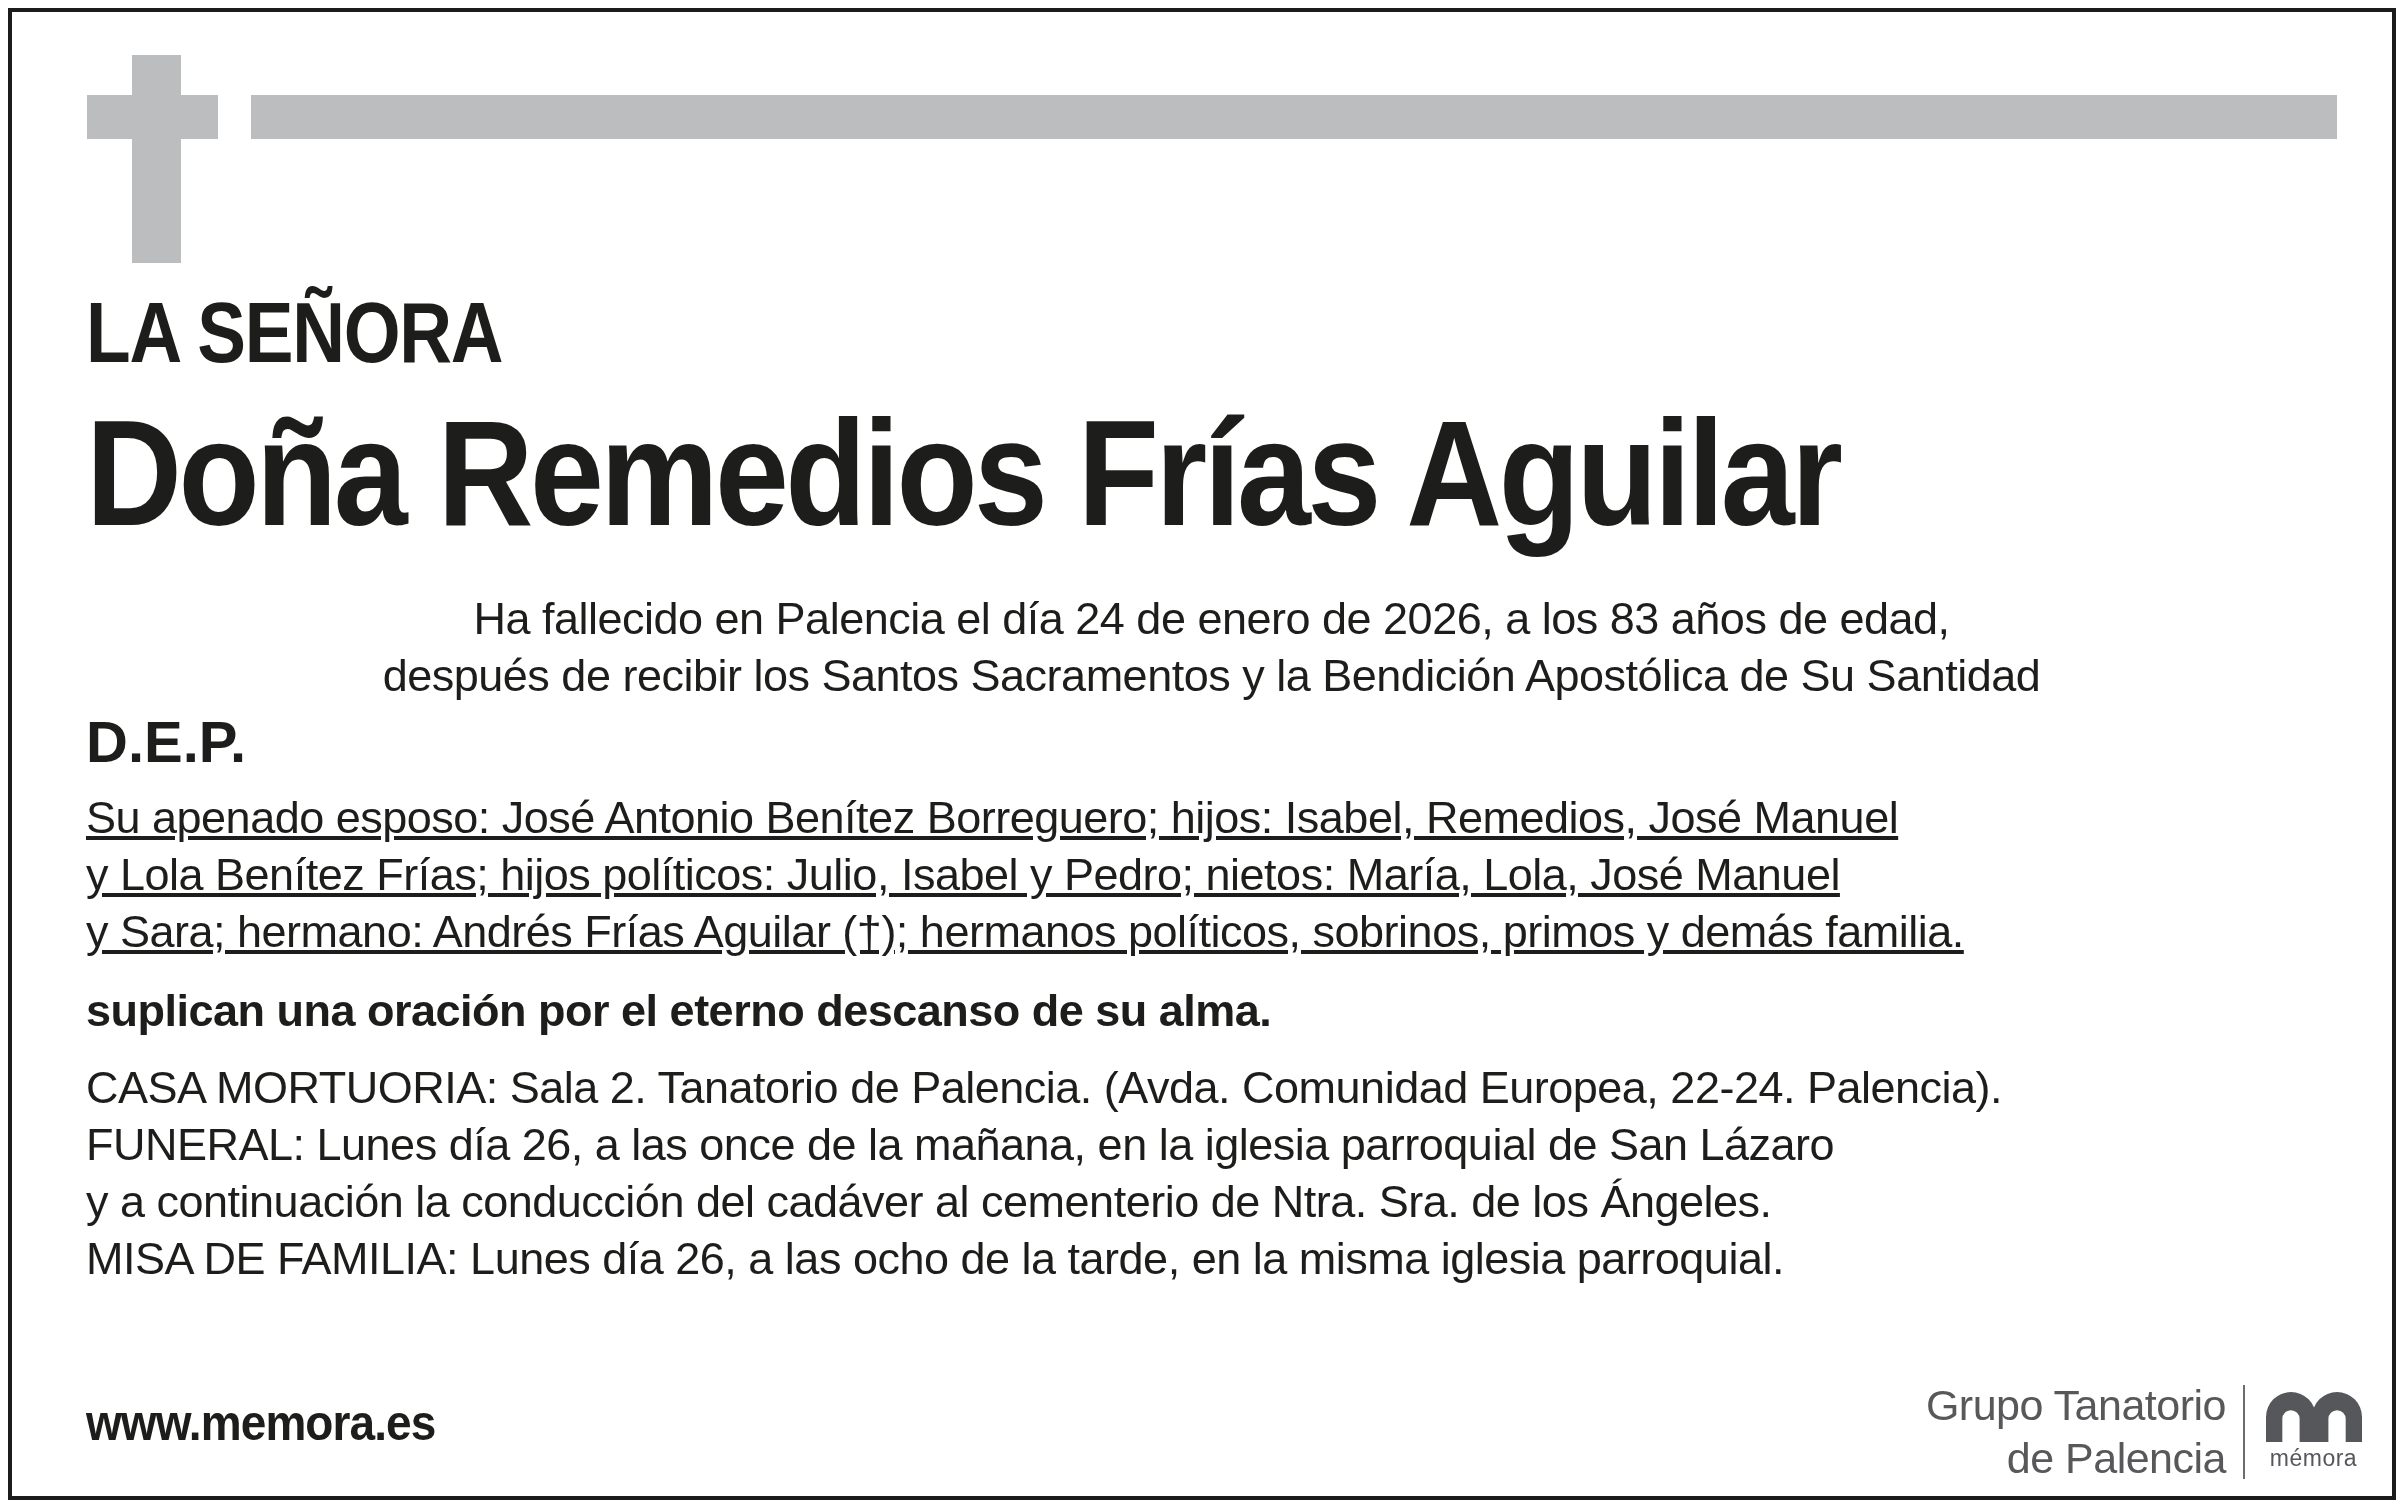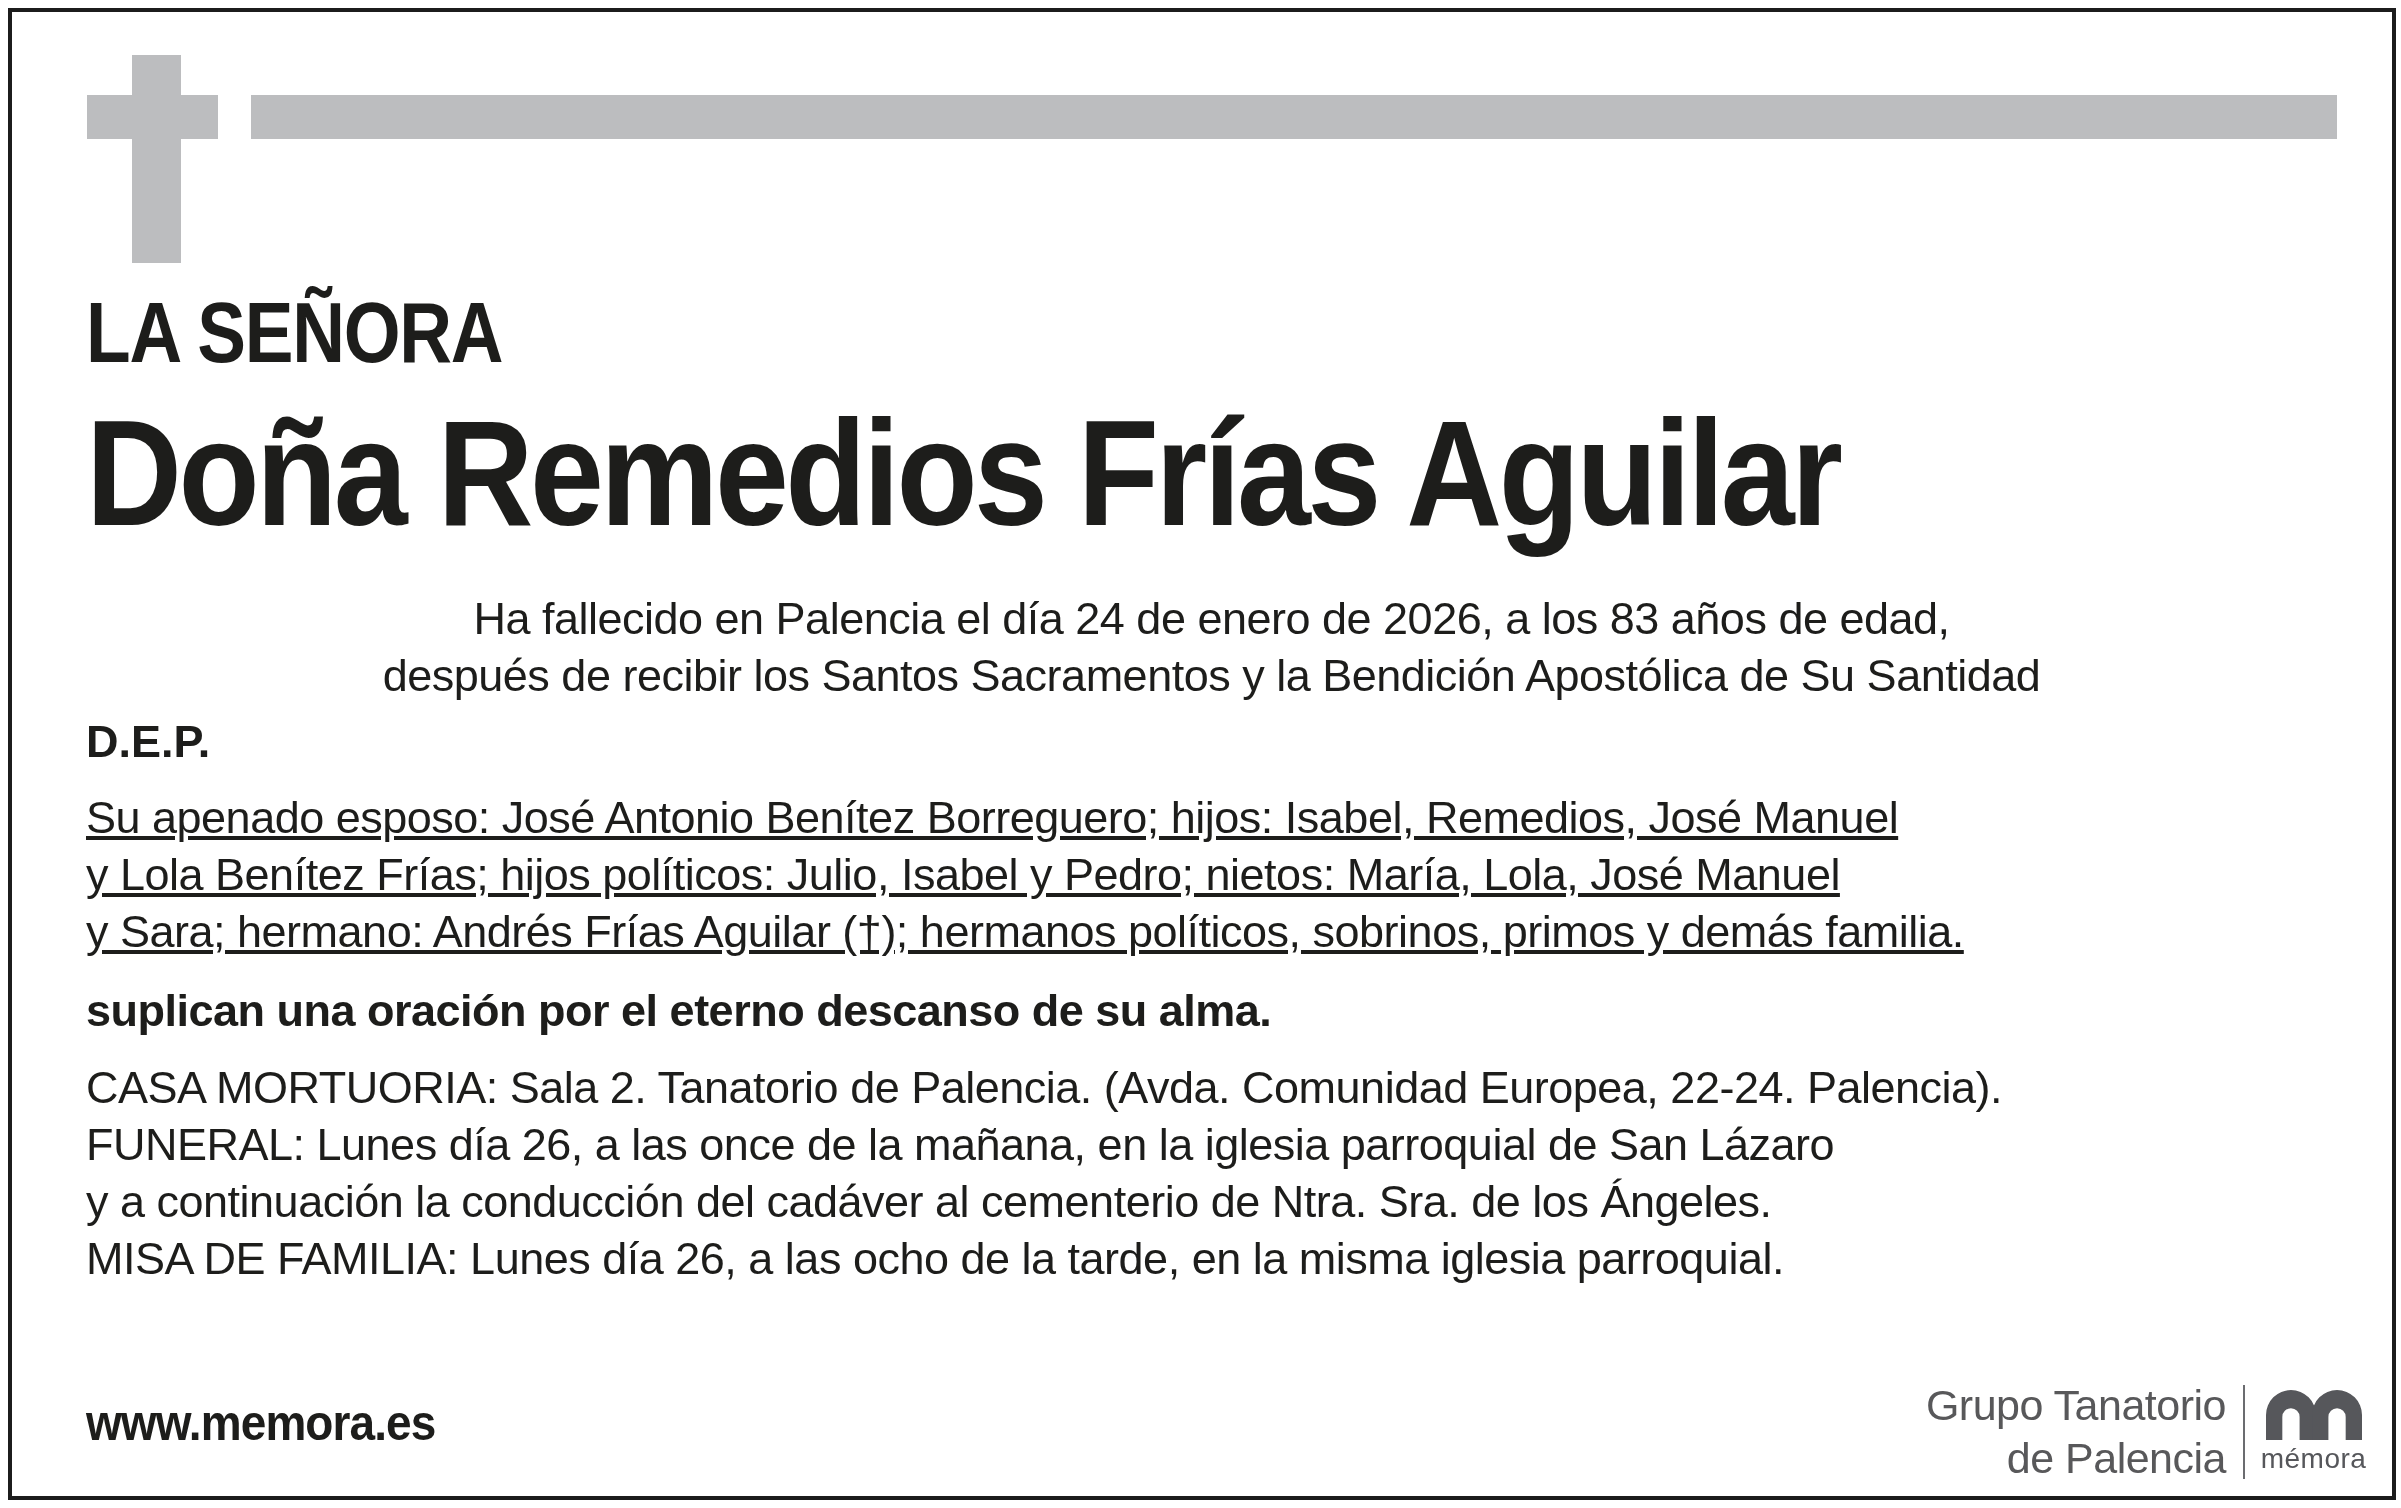--- a/index.html
+++ b/index.html
@@ -35,21 +35,21 @@
   }
   .title{
     margin-top:14px;
     font-size:151px;font-weight:bold;letter-spacing:-4px;line-height:1.08;
     transform:scaleX(0.88);transform-origin:left center;white-space:nowrap;
   }
   
   .para{font-size:45px;line-height:57px;letter-spacing:-0.5px;}
   .para div{white-space:nowrap;}
   .p-death{margin-top:36px;text-align:center;}
-  .p-dep{margin-top:9px;font-weight:bold;font-size:45px;line-height:57px;}
+  .p-dep{margin-top:9px;font-weight:bold;font-size:58px;line-height:57px;}
   .p-family{margin-top:19px;text-decoration:underline;}
   .p-plea{margin-top:22px;font-weight:bold;}
   .p-details{margin-top:20px;}
   
   .website{
     position:absolute;left:86px;top:1394px;
     font-size:50px;font-weight:bold;letter-spacing:-1px;
     transform:scaleX(0.92);transform-origin:left center;white-space:nowrap;
   }
   .footer-right{
@@ -57,21 +57,21 @@
     display:flex;align-items:center;
   }
   .grupo{
     text-align:right;color:#58585a;
     font-size:43px;line-height:53px;letter-spacing:-0.5px;white-space:nowrap;
   }
   .vsep{width:2px;height:94px;background:#6b6c70;margin-left:17px;margin-right:18px;}
   .memora{display:flex;flex-direction:column;align-items:center;width:101px;}
   .memora svg{display:block;width:96px;height:50px;}
   .memora-label{
-    color:#56575b;font-size:28px;letter-spacing:0.5px;margin-top:3px;white-space:nowrap;
+    color:#56575b;font-size:23px;letter-spacing:0.5px;margin-top:3px;white-space:nowrap;
   }
 </style>
 </head>
 <body>
 
 <div class="page">
   <div class="frame"></div>
 
   <div class="content">
 

